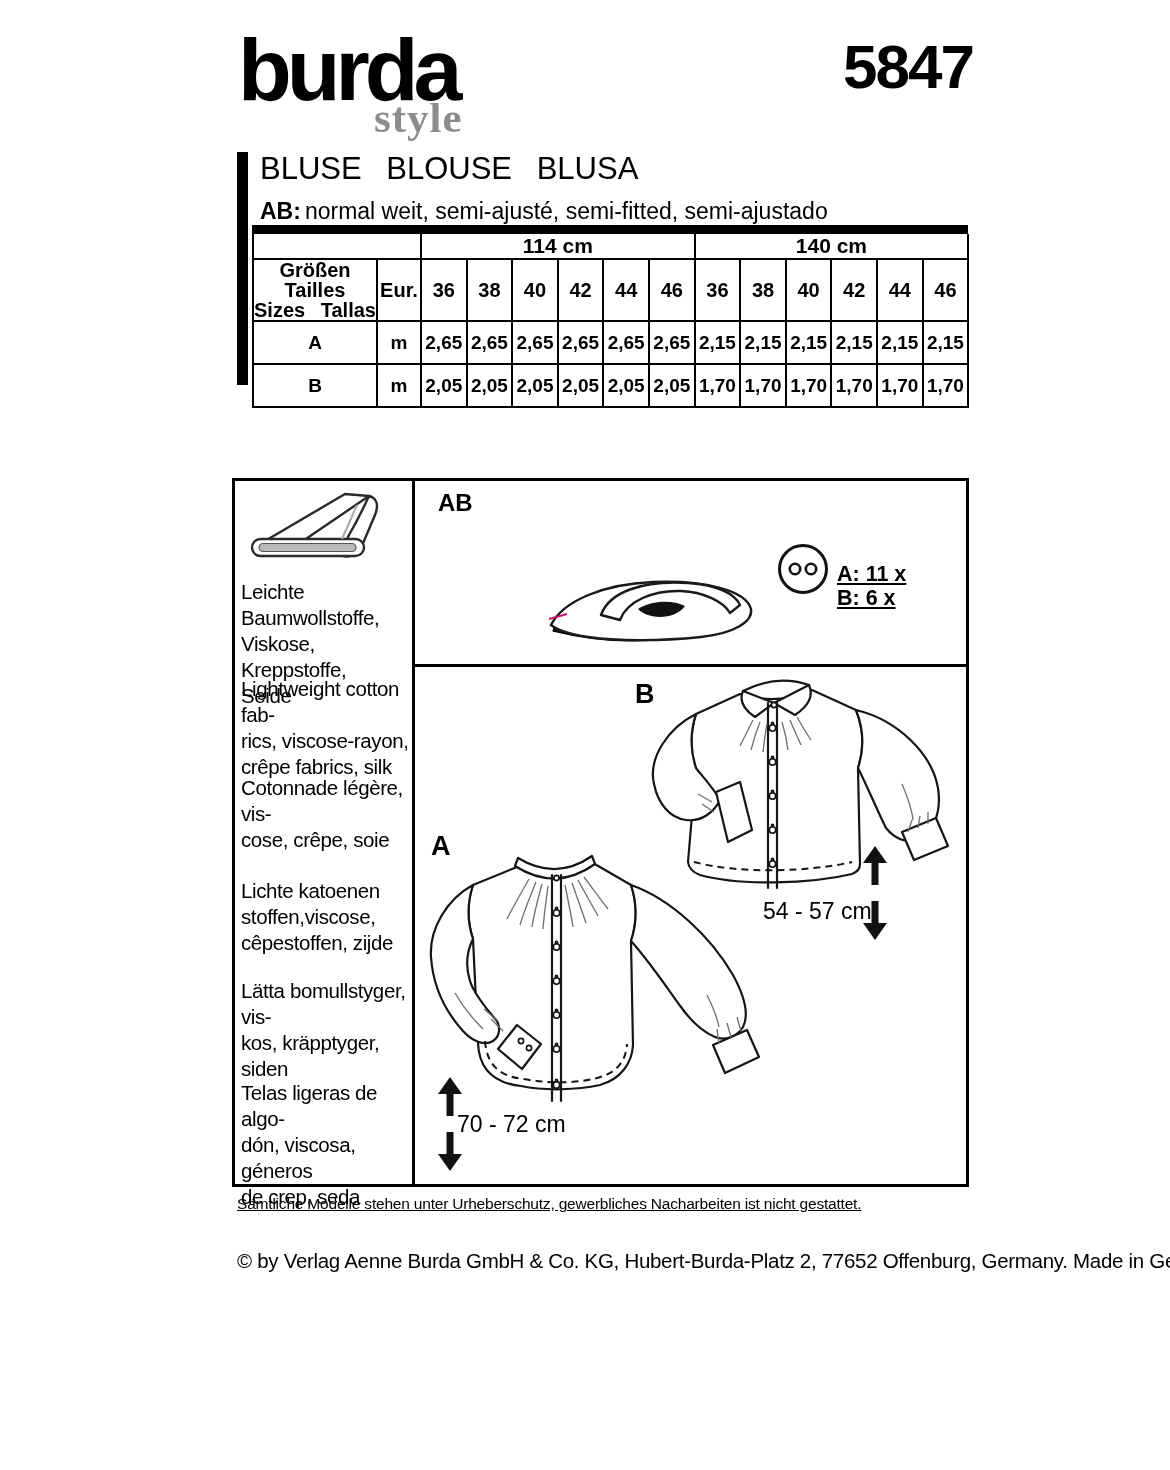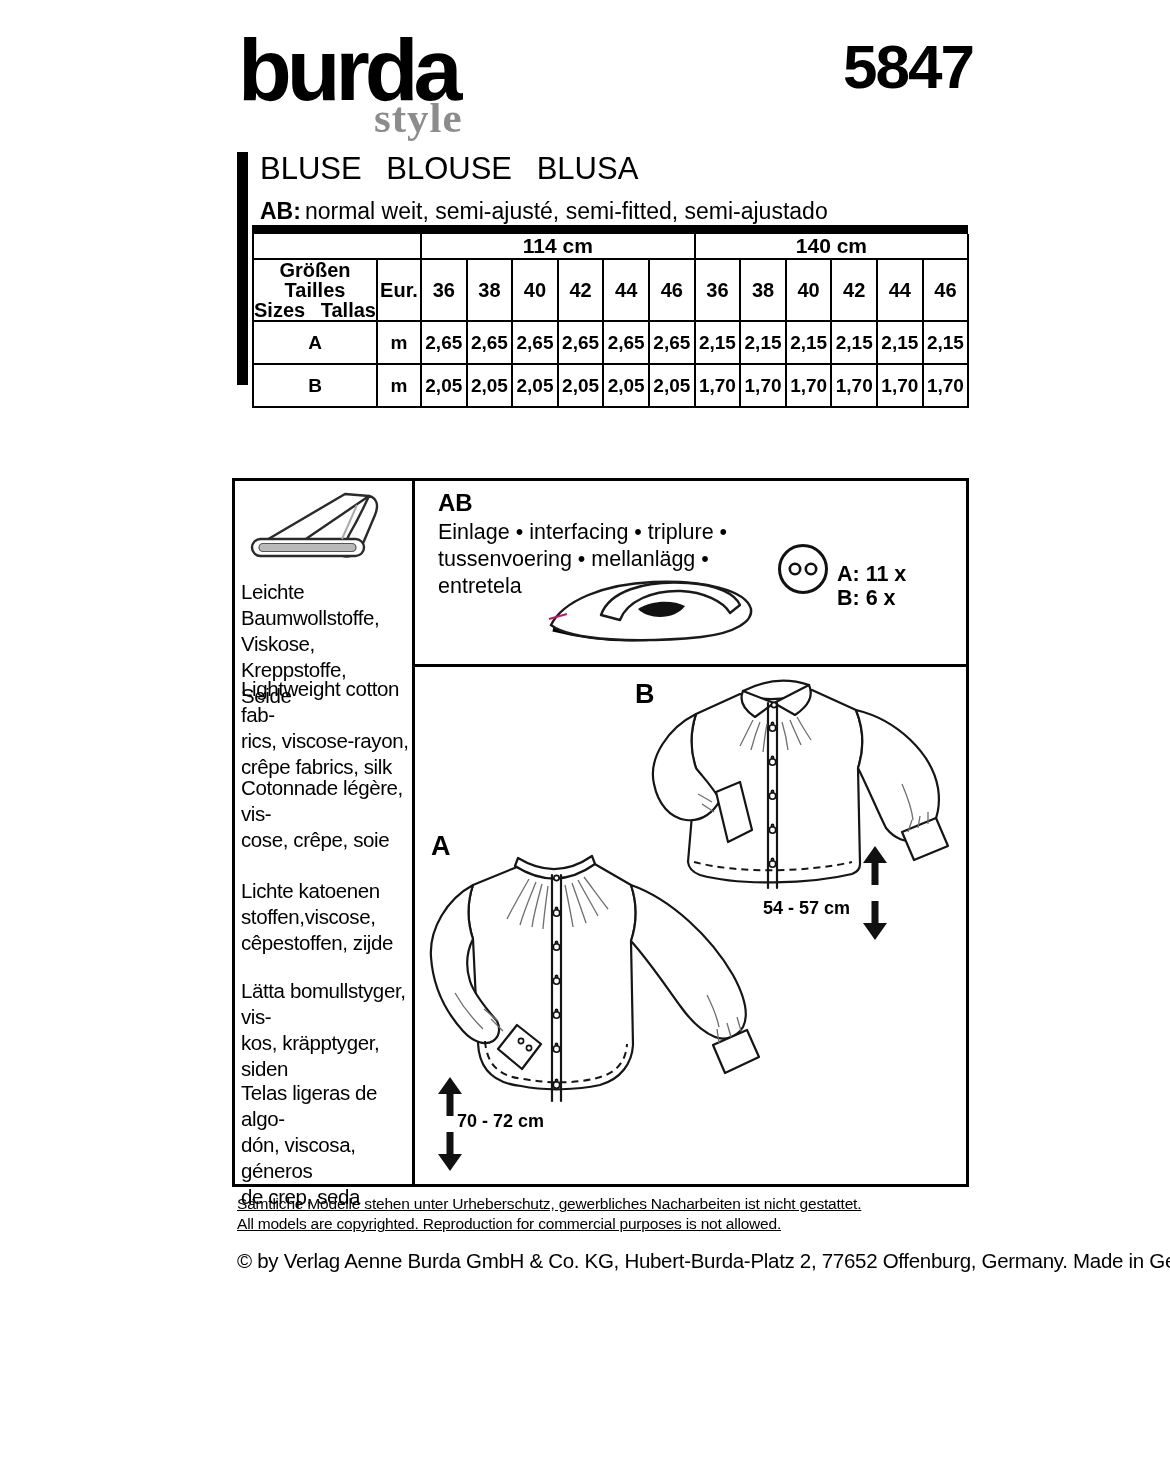--- a/index.html
+++ b/index.html
@@ -35,23 +35,23 @@
   td.eur,td.unit{text-align:right;padding-right:5px;}
   td.blank{border-top:none;border-left:none;}
 
   
   .diagram-box{left:232px;top:478px;width:737px;height:709px;border:3px solid #000;box-sizing:border-box;}
   .vdiv{position:absolute;left:177px;top:0;width:3px;height:100%;background:#000;}
   .hdiv{position:absolute;left:177px;right:0;top:183px;height:3px;background:#000;}
   .fabric-text{position:absolute;left:6px;width:172px;font-size:20.5px;line-height:26px;letter-spacing:-0.4px;}
   .ab-label{position:absolute;left:203px;top:8px;font-size:24px;font-weight:bold;}
   .interfacing{position:absolute;left:203px;top:38px;font-size:21.5px;line-height:27px;}
-  .button-counts{position:absolute;left:602px;top:81px;font-size:21.5px;font-weight:bold;line-height:24px;}
+  .button-counts{position:absolute;left:602px;top:81px;font-size:21.5px;font-weight:bold;line-height:24px;text-decoration:underline;}
   .view-label{position:absolute;font-size:27px;font-weight:bold;}
-  .measure{position:absolute;font-size:18px;font-weight:bold;}
+  .measure{position:absolute;font-size:23px;font-weight:normal;}
 
   
   .foot-sm{left:237px;font-size:15.5px;letter-spacing:-0.2px;line-height:1;text-decoration:underline;}
   .foot-lg{left:237px;top:1251px;font-size:20.5px;letter-spacing:-0.3px;line-height:1;}
 
   svg{display:block;}
 </style>
 </head>
 <body>
 
@@ -160,23 +160,20 @@
     <div class="fabric-text pre" style="top:397px">Lichte katoenen
 stoffen,viscose,
 cêpestoffen, zijde</div>
     <div class="fabric-text pre" style="top:497px">Lätta bomullstyger, vis-
 kos, kräpptyger, siden</div>
     <div class="fabric-text pre" style="top:599px">Telas ligeras de algo-
 dón, viscosa, géneros
 de crep, seda</div>
 
     <div class="ab-label">AB</div>
-    <div class="interfacing pre">Einlage • interfacing • triplure •
-tussenvoering • mellanlägg •
-entretela</div>
 
     <svg class="abs" style="left:308px;top:94px;" width="216" height="74" viewBox="0 0 216 74">
       <path d="M10,54 Q108,79 204,42" stroke="#000" stroke-width="5" fill="none"></path>
       <path d="M8,50 C20,26 60,9 110,7 C160,5 203,15 208,34 C210,46 193,58 158,62 C98,68 28,66 8,50 Z" fill="#fff" stroke="#1a1a1a" stroke-width="2.4"></path>
       <path d="M58,40 C66,17 100,5 145,8 C175,10 192,19 197,30 L187,38 C180,26 160,17 138,16 C110,15 84,26 77,45 Z" fill="#fff" stroke="#1a1a1a" stroke-width="2.4" stroke-linejoin="round"></path>
       <path d="M95,34 C109,25 130,25 142,31 C133,44 107,46 95,34 Z" fill="#111"></path>
       <path d="M6,44 L24,39" stroke="#c2186b" stroke-width="2" fill="none"></path>
     </svg>
 
     <svg class="abs" style="left:541px;top:61px;" width="54" height="54" viewBox="0 0 54 54">
@@ -298,16 +295,15 @@
       <g fill="#111">
         <polygon points="15,0 27,17 3,17"></polygon>
           <rect x="11.5" y="17" width="7" height="22"></rect>
         <rect x="11.5" y="55" width="7" height="22"></rect>
           <polygon points="15,94 27,77 3,77"></polygon>
       </g>
     </svg>
   </div>
 
   <div class="abs foot-sm nowrap" style="top:1196px">Sämtliche Modelle stehen unter Urheberschutz, gewerbliches Nacharbeiten ist nicht gestattet.</div>
-  <div class="abs foot-sm nowrap" style="top:1216px">All models are copyrighted. Reproduction for commercial purposes is not allowed.</div>
   <div class="abs foot-lg nowrap">© by Verlag Aenne Burda GmbH &amp; Co. KG, Hubert-Burda-Platz 2, 77652 Offenburg, Germany. Made in Germany.</div>
 
 </div>
 
 </body></html>

